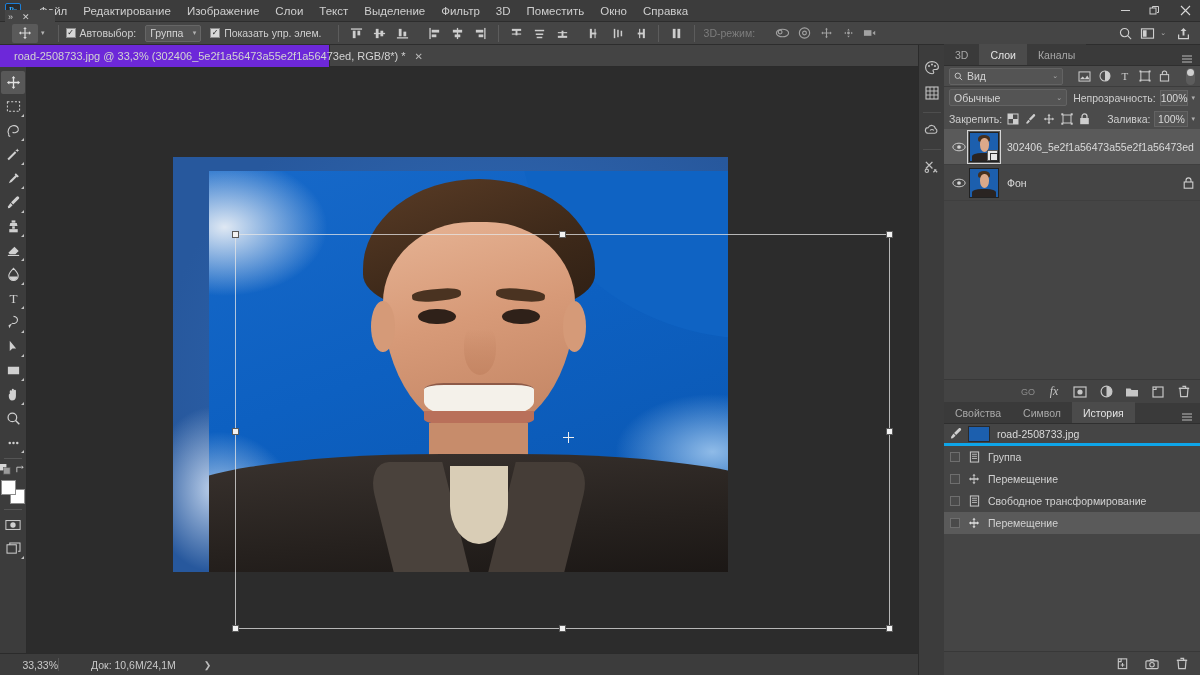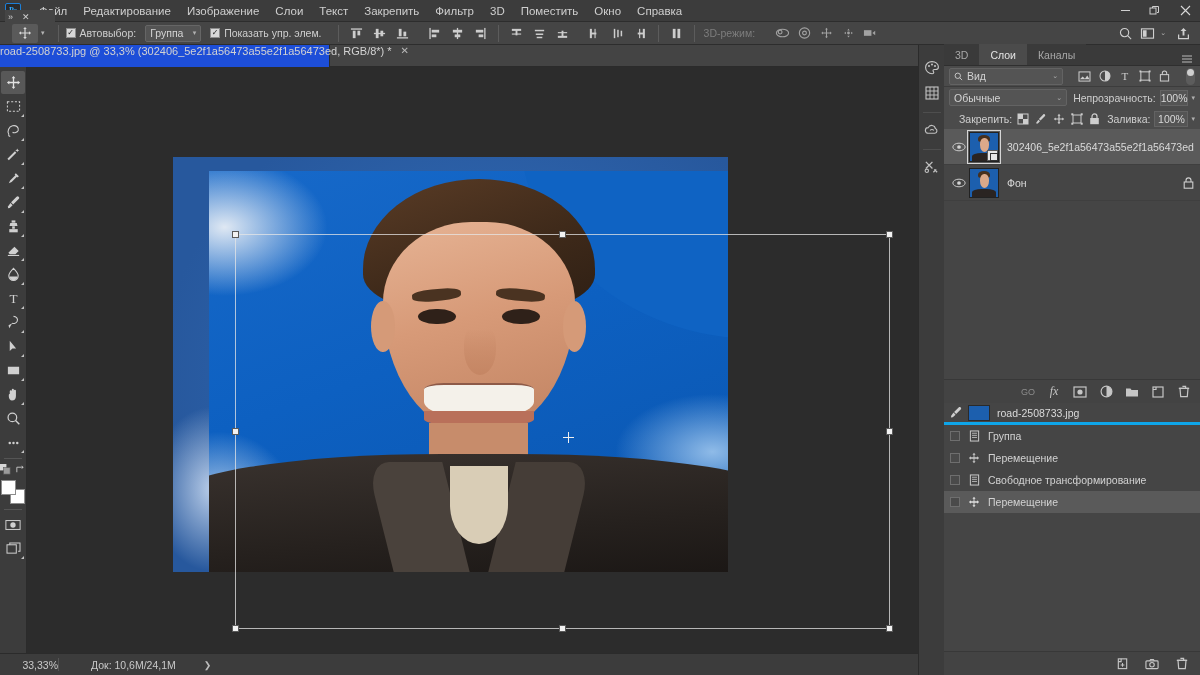--- a/index.html
+++ b/index.html
@@ -65,21 +65,21 @@
   .ob-3dlabel { color:#7d7d7d; font-size:10.5px; margin:0 16px 0 2px; }
   .ob-3d-ico { width:22px; height:19px; display:flex; align-items:center; justify-content:center; }
 
   
   .tabbar {
     position:absolute; left:0; top:45px; width:918px; height:22px;
     background:#444; border-bottom:1px solid #2b2b2b;
   }
   .doctab {
     position:absolute; left:0; top:0; height:22px; max-width:330px;
-    background:#1d4ed8; display:flex; padding:0 6px 0 0;
+    background:#6d28d9; display:flex; align-items:center; padding:0 6px 0 14px;
     border-right:1px solid #2b2b2b; color:#d2d2d2; font-size:11px; white-space:nowrap;
   }
   .doctab .closex { margin-left:9px; font-size:10px; color:#b7b7b7; }
   .tabdock {
     position:absolute; left:5px; top:10px; width:50px; height:14px;
     background:#454545; display:flex; align-items:center; gap:9px; padding-left:3px;
     color:#cfcfcf; font-size:9px; z-index:5;
   }
 
   
@@ -337,21 +337,21 @@
 
 <div class="app">
 
   <div class="menubar">
     <div class="ps-logo">Ps</div>
     <div class="menu-item">Файл</div>
     <div class="menu-item">Редактирование</div>
     <div class="menu-item">Изображение</div>
     <div class="menu-item">Слои</div>
     <div class="menu-item">Текст</div>
-    <div class="menu-item">Закрепить</div>
+    <div class="menu-item">Выделение</div>
     <div class="menu-item">Фильтр</div>
     <div class="menu-item">3D</div>
     <div class="menu-item">Поместить</div>
     <div class="menu-item">Окно</div>
     <div class="menu-item">Справка</div>
 
     <div class="win-ctrls">
       <div class="win-btn">
         <svg width="11" height="11" viewBox="0 0 11 11">
             <rect x="1" y="5" width="9" height="1" fill="#d0d0d0"></rect>
@@ -866,21 +866,21 @@
           <div class="blend-sel" style="width:152px;">
             <span>Обычные</span>
             <span class="mini-cv">⌄</span>
           </div>
           <span class="op-label">Непрозрачность:</span>
           <div class="num-field">100%</div>
           <span class="mini-cv">▾</span>
         </div>
 
         <div class="row">
-          <span class="op-label" style="margin-left:10px">Закрепить:</span>
+          <span class="op-label" style="margin-left:0">Закрепить:</span>
           <div class="lock-ico">
             <svg width="12" height="12" viewBox="0 0 12 12">
                 <rect x="1" y="1" width="10" height="10" fill="none" stroke="#cecece" stroke-width="1"></rect>
                 <rect x="1" y="1" width="5" height="5" fill="#cecece"></rect>
                 <rect x="6" y="6" width="5" height="5" fill="#cecece"></rect>
               </svg>
           </div>
           <div class="lock-ico">
             <svg width="12" height="12" viewBox="0 0 12 12">
                 <path d="M9.8 1.5c.6.6.6 1.2 0 1.8L5.5 7.6 3.9 6 8.2 1.5c.5-.6 1.1-.6 1.6 0z" fill="#cecece"></path>
@@ -983,20 +983,30 @@
         <div class="fico">
           <svg width="12" height="13" viewBox="0 0 12 13">
               <path d="M2 3.4h8l-.7 8.2H2.7z" fill="none" stroke="#c6c6c6" stroke-width="1.2"></path>
               <path d="M.8 3.4h10.4M4.4 1.3h3.2v2" fill="none" stroke="#c6c6c6" stroke-width="1.2"></path>
             </svg>
         </div>
       </div>
     </div>
 
     <div>
+      <div class="panel-tabs">
+        <div class="ptab">Свойства</div>
+        <div class="ptab">Символ</div>
+        <div class="ptab active">История</div>
+        <div class="pmenu">
+          <svg width="12" height="11" viewBox="0 0 12 11">
+              <path d="M1 2h10M1 5h10M1 8h10" stroke="#b9b9b9" stroke-width="1.2"></path>
+            </svg>
+        </div>
+      </div>
 
       <div class="hist-body">
         <div class="hist-snap">
           <div>
             <svg width="13" height="13" viewBox="0 0 14 14">
                 <path d="M11.5 1.6c.7.7.7 1.4 0 2.1L6.6 8.6 4.4 6.4l4.9-4.8c.7-.7 1.5-.7 2.2 0z" fill="#cfcfcf"></path>
                 <path d="M3.8 7.1L6 9.3 3 12.2l-2 .3.3-2z" fill="#cfcfcf"></path>
               </svg>
           </div>
           <div class="snap-thumb">

